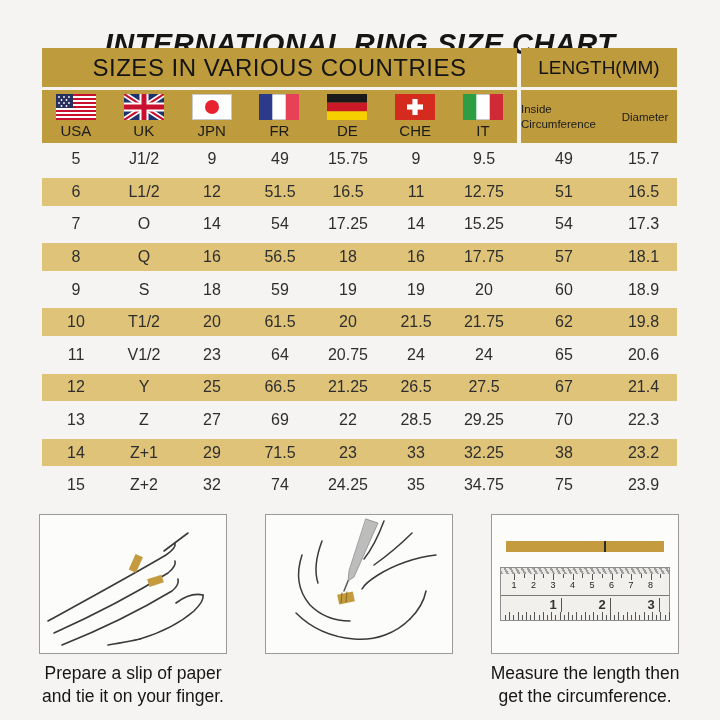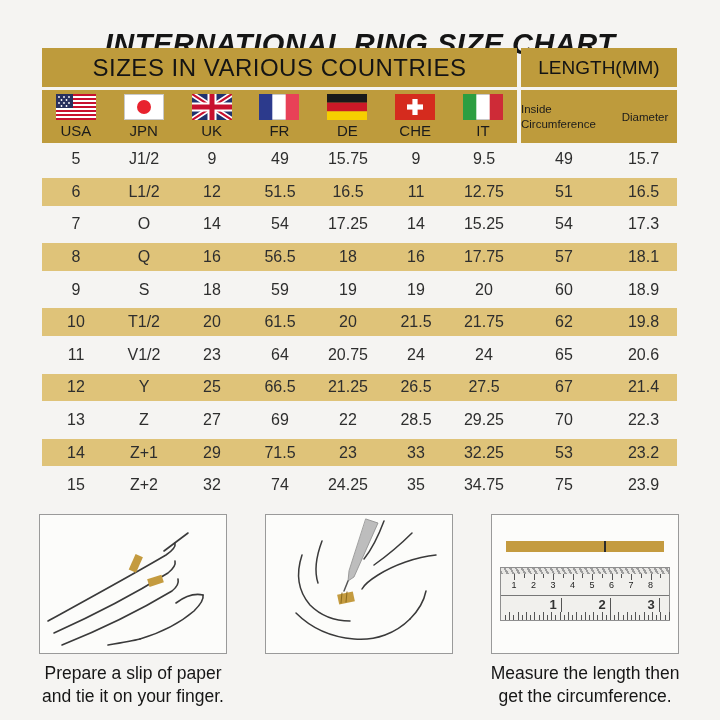--- a/index.html
+++ b/index.html
@@ -94,37 +94,37 @@
                 <circle cx="5.5" cy="12" r="0.9"></circle>
                 <circle cx="10.5" cy="12" r="0.9"></circle>
               </g>
             </svg>
           </div>
           <div class="flag-label">USA</div>
         </div>
         <div class="country-col">
           <div class="flag">
             <svg viewBox="0 0 40 26">
-              <rect x="0.5" y="0.5" width="39" height="25" fill="#fff" stroke="#c9c9c9"></rect>
-              <circle cx="20" cy="13" r="7" fill="#E8222E"></circle>
-            </svg>
-          </div>
-          <div class="flag-label">JPN</div>
-        </div>
-        <div class="country-col">
-          <div class="flag">
-            <svg viewBox="0 0 40 26">
               <rect width="40" height="26" fill="#20326E"></rect>
               <path d="M0 0L40 26M40 0L0 26" stroke="#fff" stroke-width="5.5"></path>
               <path d="M0 0L40 26M40 0L0 26" stroke="#C8102E" stroke-width="2.2"></path>
               <path d="M20 0V26M0 13H40" stroke="#fff" stroke-width="9"></path>
               <path d="M20 0V26M0 13H40" stroke="#C8102E" stroke-width="5"></path>
             </svg>
           </div>
           <div class="flag-label">UK</div>
+        </div>
+        <div class="country-col">
+          <div class="flag">
+            <svg viewBox="0 0 40 26">
+              <rect x="0.5" y="0.5" width="39" height="25" fill="#fff" stroke="#c9c9c9"></rect>
+              <circle cx="20" cy="13" r="7" fill="#E8222E"></circle>
+            </svg>
+          </div>
+          <div class="flag-label">JPN</div>
         </div>
         <div class="country-col">
           <div class="flag">
             <svg viewBox="0 0 40 26">
               <rect x="0.5" y="0.5" width="39" height="25" fill="#fff" stroke="#c9c9c9"></rect>
               <rect width="13.3" height="26" fill="#2C3A8C"></rect>
               <rect x="26.7" width="13.3" height="26" fill="#E84157"></rect>
             </svg>
           </div>
           <div class="flag-label">FR</div>
@@ -267,21 +267,21 @@
         <div class="cell c8">22.3</div>
       </div>
       <div class="row tan">
         <div class="cell c0">14</div>
         <div class="cell c1">Z+1</div>
         <div class="cell c2">29</div>
         <div class="cell c3">71.5</div>
         <div class="cell c4">23</div>
         <div class="cell c5">33</div>
         <div class="cell c6">32.25</div>
-        <div class="cell c7">53</div>
+        <div class="cell c7">38</div>
         <div class="cell c8">23.2</div>
       </div>
       <div class="row">
         <div class="cell c0">15</div>
         <div class="cell c1">Z+2</div>
         <div class="cell c2">32</div>
         <div class="cell c3">74</div>
         <div class="cell c4">24.25</div>
         <div class="cell c5">35</div>
         <div class="cell c6">34.75</div>

